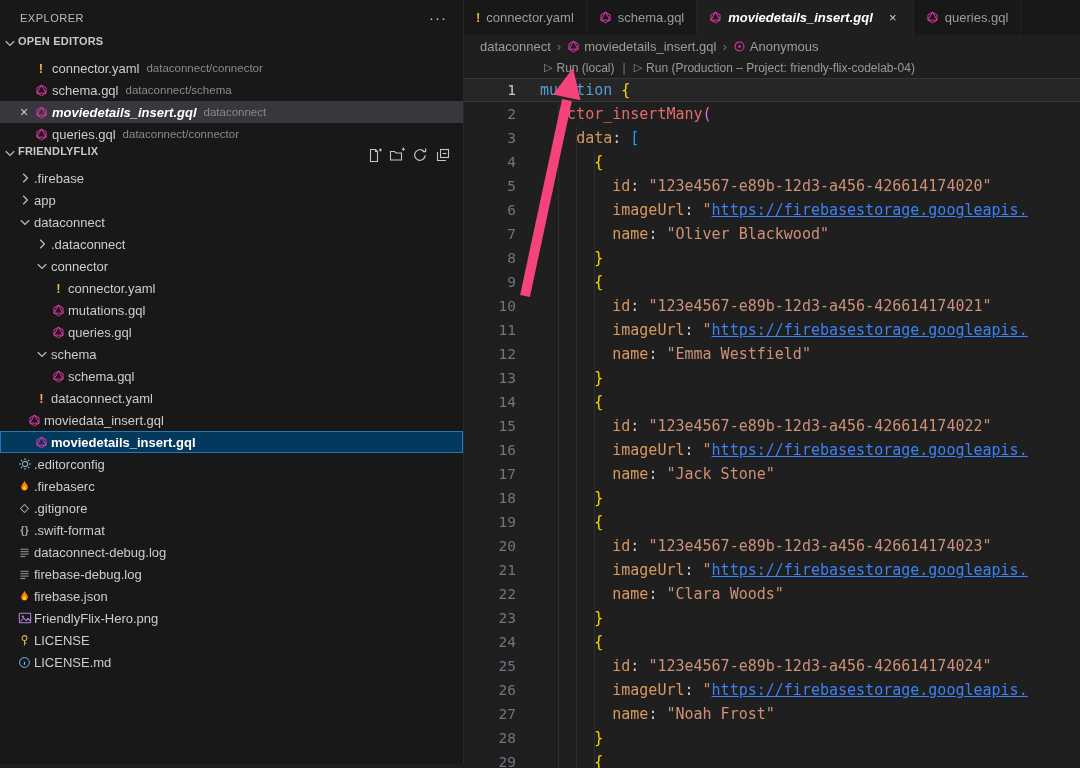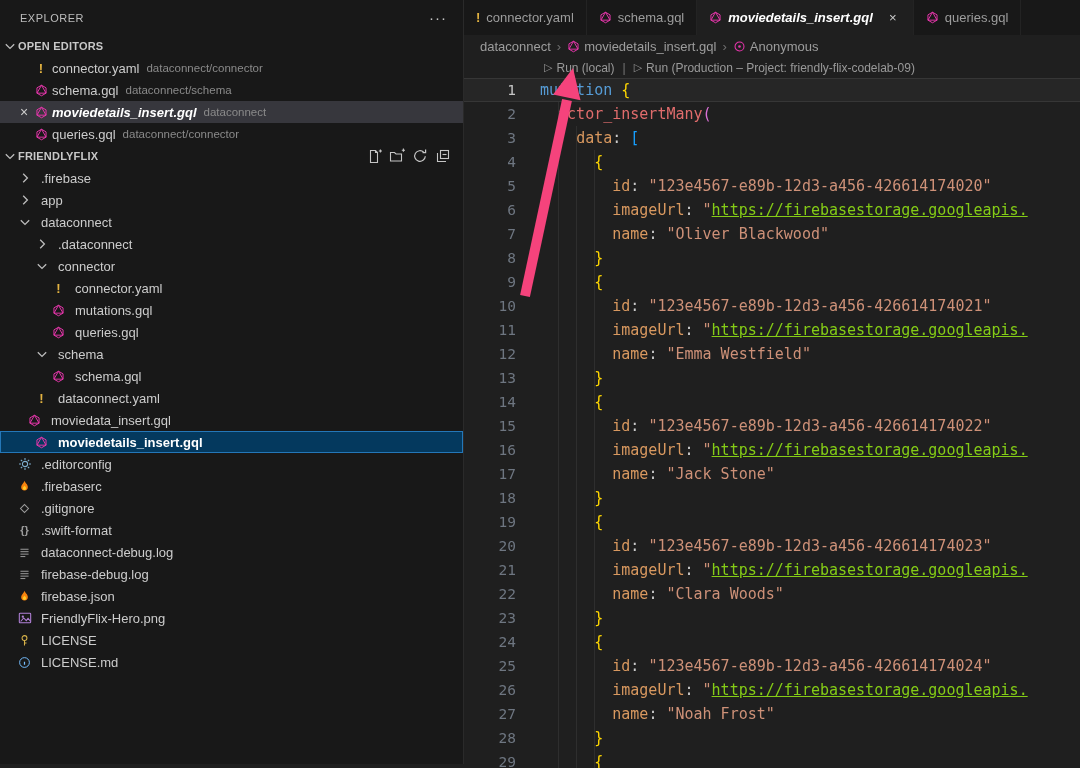--- a/index.html
+++ b/index.html
@@ -6,36 +6,36 @@
   body{
     width:1080px;height:768px;overflow:hidden;position:relative;
     background:#1f1f1f;color:#cccccc;
     font-family:"Liberation Sans",sans-serif;
     -webkit-user-select:none;user-select:none;
   }
   
   .sidebar{position:absolute;left:0;top:0;width:463px;height:764px;background:#181818;border-right:1px solid #2a2a2a;}
   .sb-title{height:35px;display:flex;align-items:center;justify-content:space-between;padding:0 16px 0 20px;font-size:11px;letter-spacing:.5px;color:#bcbcbc;}
   .more{font-size:15px;letter-spacing:1px;color:#c5c5c5;cursor:pointer;line-height:10px;}
-  .sec-header{height:22px;display:flex;align-items:center;font-size:11px;font-weight:700;color:#c8c8c8;cursor:pointer;letter-spacing:.2px;}
+  .sec-header{height:22px;display:flex;align-items:flex-start;font-size:11px;font-weight:700;color:#c8c8c8;cursor:pointer;letter-spacing:.2px;}
   .sec-chev{width:16px;height:16px;display:flex;align-items:center;justify-content:center;margin-left:2px;flex:none;}
   .sec-actions{margin-left:auto;display:flex;gap:3px;padding-right:10px;}
   .act{width:20px;height:20px;display:flex;align-items:center;justify-content:center;border-radius:4px;cursor:pointer;}
   
   .oe-row{height:22px;display:flex;align-items:center;font-size:13px;padding-left:16px;cursor:pointer;white-space:nowrap;}
   .oe-close{width:16px;flex:none;color:#cccccc;font-size:14px;text-align:center;}
   .oe-icon{width:18px;flex:none;display:flex;align-items:center;justify-content:center;}
   .oe-name{margin-left:2px;}
   .oe-desc{margin-left:7px;font-size:11.5px;color:#8a8a8a;}
   .oe-row.active{background:#37373d;}
   .oe-row.active .oe-name{font-style:italic;font-weight:600;color:#ffffff;}
   
   .tree-row{height:22px;display:flex;align-items:center;font-size:13px;cursor:pointer;white-space:nowrap;}
   .tree-slot{width:17px;flex:none;display:flex;align-items:center;justify-content:center;}
-  .tree-name{margin-left:8px;}
+  .tree-name{margin-left:1px;}
   .tree-row.selected{background:#04395e;outline:1px solid #2477b8;outline-offset:-1px;}
   .tree-row.selected .tree-name{font-weight:700;color:#ffffff;}
   .warn-icon{color:#e3b341;font-weight:700;font-size:13px;font-family:"Liberation Sans",sans-serif;}
   .brace-icon{color:#9d9d9d;font-weight:700;font-size:11px;}
   
   .editor{position:absolute;left:464px;top:0;right:0;bottom:0;background:#1f1f1f;}
   .tabbar{height:35px;background:#181818;display:flex;align-items:stretch;}
   .tab{display:flex;align-items:center;gap:6px;padding:0 12px;font-size:13px;color:#9d9d9d;border-right:1px solid #232323;cursor:pointer;white-space:nowrap;}
   .tab-icon{display:flex;align-items:center;}
   .tab-close{display:none;margin-left:6px;width:16px;text-align:center;color:#cccccc;border-radius:3px;}
@@ -58,21 +58,21 @@
   .code-line.current{background:rgba(255,255,255,0.035);box-shadow:inset 0 1px 0 #363636, inset 0 -1px 0 #363636;}
   .code-line.current .lineno{color:#c6c6c6;}
   .lineno{width:52px;flex:none;text-align:right;color:#6e7681;font-size:14.5px;}
   .lcode{white-space:pre;padding-left:24px;}
   .tk-kw{color:#569cd6}
   .tk-pl{color:#cccccc}
   .tk-fn{color:#e06c6c}
   .tk-fd{color:#d8985f}
   .tk-pu{color:#cccccc}
   .tk-st{color:#ce9178}
-  .tk-ln{color:#84cc16;text-decoration:underline}
+  .tk-ln{color:#3b82f6;text-decoration:underline}
   .tk-b1{color:#ffd700}
   .tk-b2{color:#da70d6}
   .tk-b3{color:#179fff}
   
   .arrow-overlay{position:absolute;left:0;top:0;width:1080px;height:768px;pointer-events:none;z-index:50;}
 </style>
 </head>
 <body>
 
 <div class="sidebar">
@@ -486,21 +486,21 @@
 </div>
 
   <div class="codelens">
     <span class="cl-link">
       <span class="cl-play">▷</span>
       <span>Run (local)</span>
     </span>
     <span class="cl-sep">|</span>
     <span class="cl-link">
       <span class="cl-play">▷</span>
-      <span>Run (Production – Project: friendly-flix-codelab-09)</span>
+      <span>Run (Production – Project: friendly-flix-codelab-04)</span>
     </span>
   </div>
 
   <div class="code">
     <div class="guide" style="left:94px;top:24px;"></div>
     <div class="guide" style="left:112px;top:48px;"></div>
     <div class="guide" style="left:130px;top:72px;"></div>
     <div id="code-lines">
         <div class="code-line current">
           <span class="lineno">1</span>

